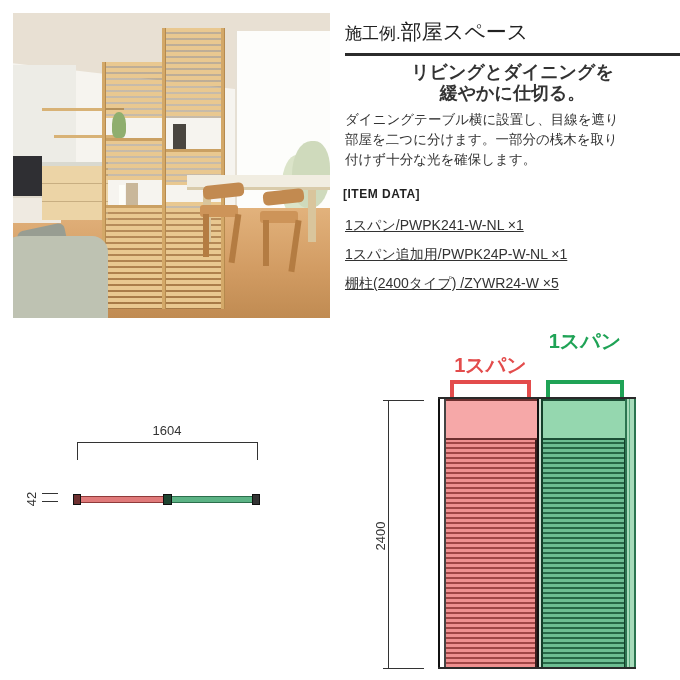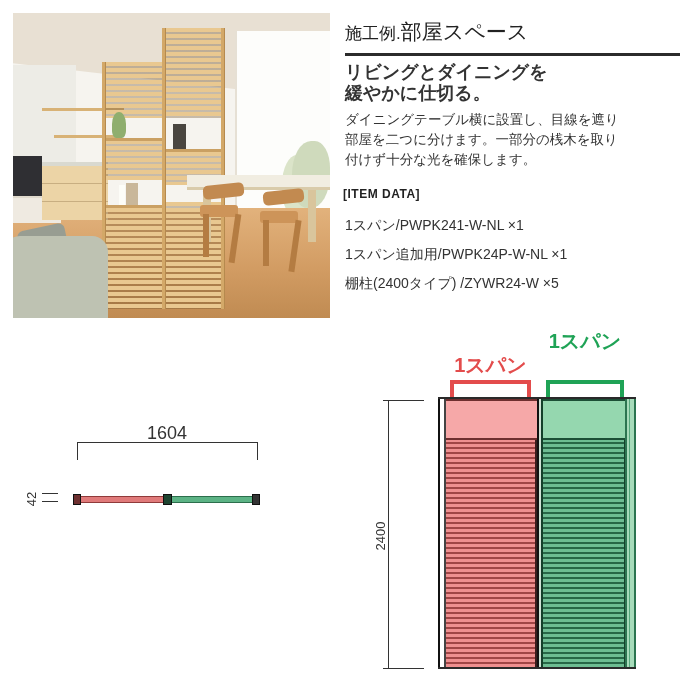--- a/index.html
+++ b/index.html
@@ -39,28 +39,28 @@
   .chair-seat { width:12%; height:4%; background:#cd9459; border-radius:3px; }
   .chair-leg { width:1.8%; background:#b47c42; }
   .sofa { left:-3%; top:73%; width:33%; height:30%; background:#bec2b2; border-radius:16px 16px 0 0; }
   .sofa-pillow { left:2%; top:70%; width:15%; height:10%; background:#989d92; border-radius:6px; transform:rotate(-12deg); }
 
   
   .title { left:345px; top:18px; width:335px; }
   .title .pre  { font-size:17px; color:#222; }
   .title .main { font-size:21px; font-weight:normal; color:#222; }
   .rule { left:345px; top:53px; width:335px; height:3px; background:#2b2b2b; }
-  .subtitle { left:345px; top:62px; width:335px; font-size:18px; font-weight:bold; color:#333; line-height:21px; }
+  .subtitle { left:345px; top:62px; width:335px; font-size:18px; font-weight:bold; color:#333; line-height:21px;text-align:center; }
   .para { left:345px; top:110px; width:338px; font-size:13.5px; line-height:20px; color:#333; }
   .itemhead { left:343px; top:187px; width:335px; font-size:12px; font-weight:bold; color:#222; letter-spacing:.5px; }
-  .item { left:345px; width:335px; font-size:14px; color:#333; }
+  .item { left:345px; width:335px; font-size:14px; color:#333;text-decoration:underline; }
   .item1 { top:217px; } .item2 { top:246px; } .item3 { top:275px; }
 
   
-  .dim { color:#333; font-size:18px; text-align:center; }
+  .dim { color:#333; font-size:13px; text-align:center; }
   .lbl-1604 { left:127px; top:423px; width:80px; }
   .brk-1604 { left:77px; top:442px; width:181px; height:18px;
     border-top:1px solid #333; border-left:1px solid #333; border-right:1px solid #333; }
   .lbl-42 { left:12px; top:492px; width:38px; height:14px; font-size:13px; transform:rotate(-90deg); }
   .t42a { left:42px; top:493px; width:16px; height:1px; background:#333; }
   .t42b { left:42px; top:501px; width:16px; height:1px; background:#333; }
   .bar-red   { left:77px; top:496px; width:90px; height:7px; background:#e07a7a; border:1px solid #8f3a3a; }
   .bar-green { left:167px; top:496px; width:90px; height:7px; background:#5cb385; border:1px solid #2c6e4c; }
   .bar-post { top:494px; width:8px; height:11px; border:1px solid #111; }
   .bp1 { left:73px;  background:#6e3030; }

